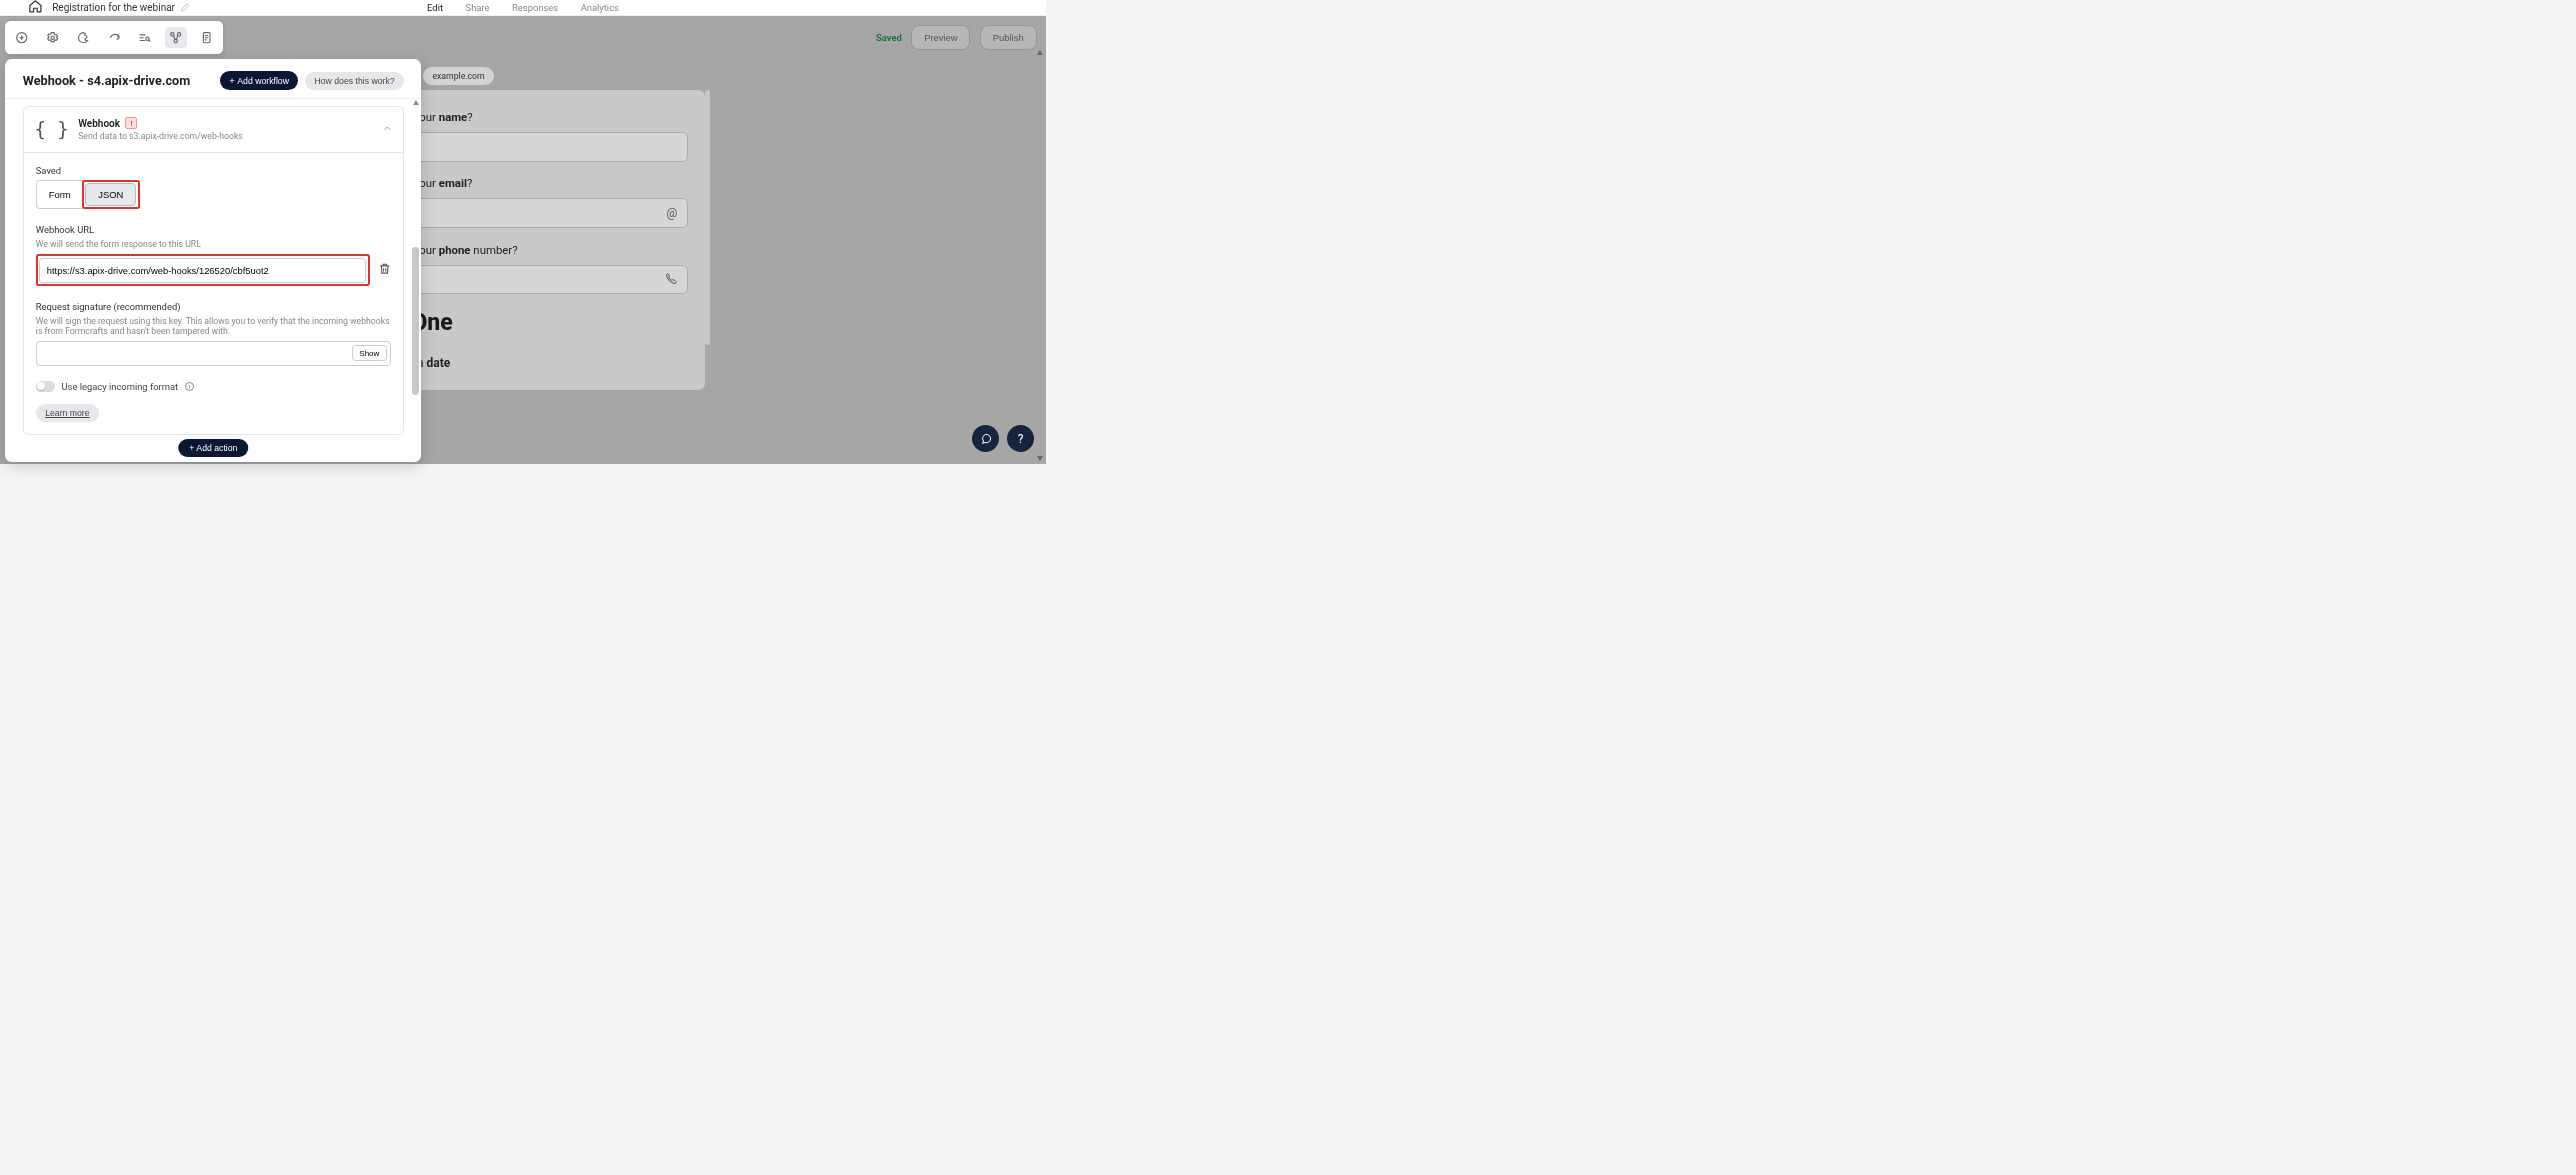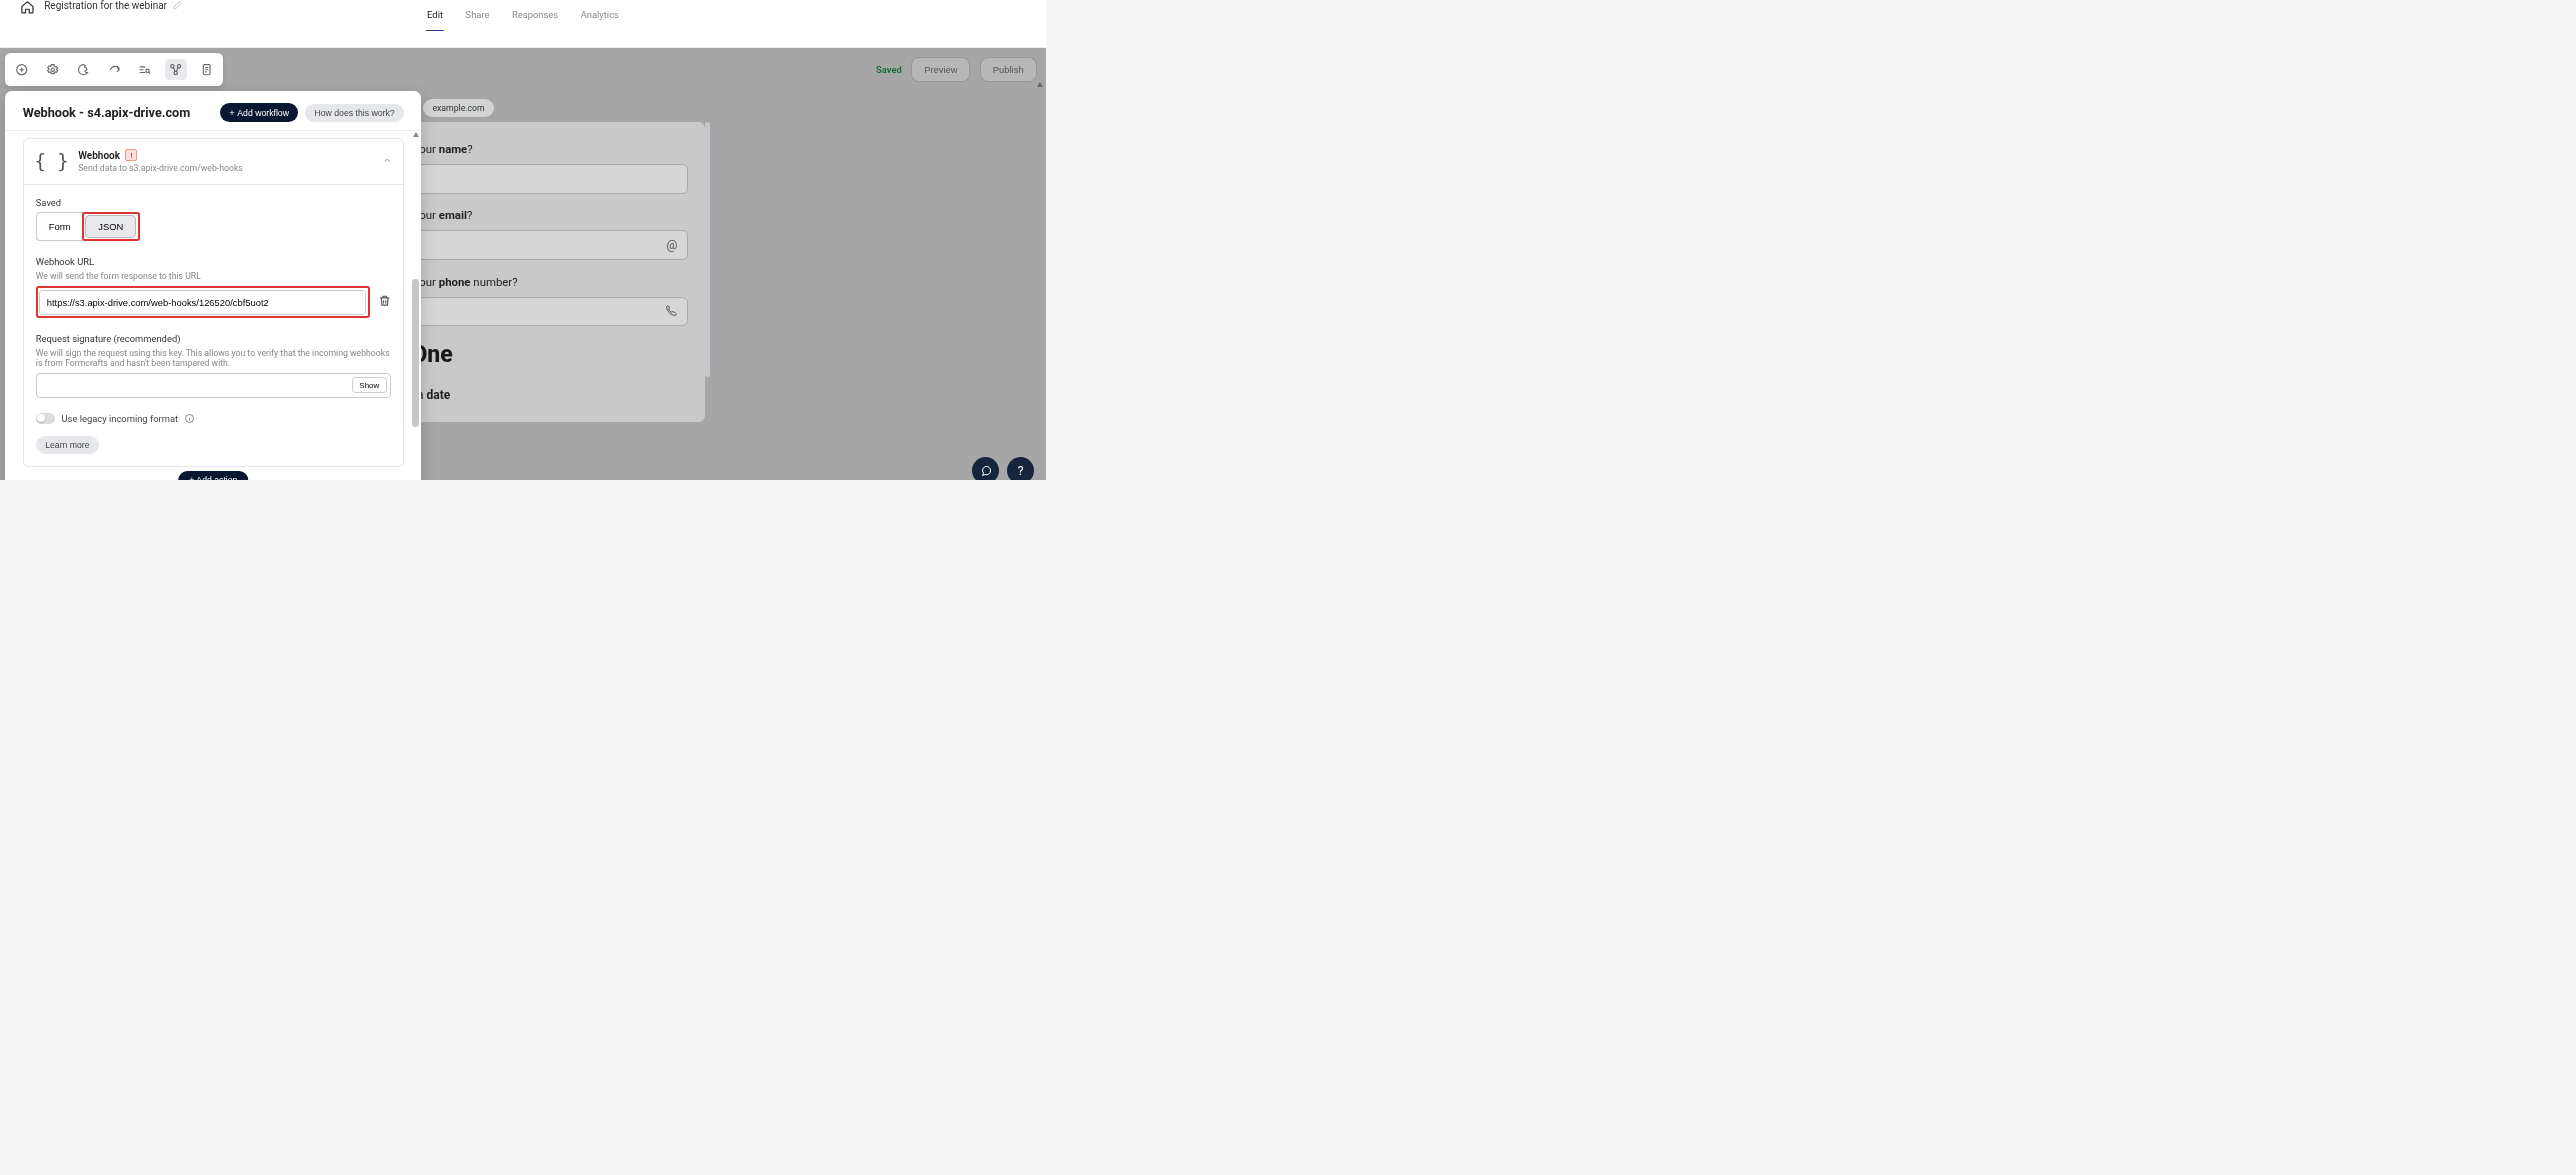--- a/index.html
+++ b/index.html
@@ -6,25 +6,25 @@
 body {
   font-family: -apple-system, BlinkMacSystemFont, "Segoe UI", Roboto, sans-serif;
   background: #f5f5f5;
   height: 480px;
   width: 1046px;
   overflow: hidden;
   position: relative;
   color: #1a1a1a;
 }
 .topbar {
-  height: 48px;
+  height: 16px;
   background: #fff;
   display: flex;
-  align-items: flex-start;
-  padding: 0 20px;
+  align-items: center;
+  padding: 0 28px;
   border-bottom: 0.7px solid #eee;
   position: relative;
 }
 .topbar .home-icon { width: 14.8px; height: 14.8px; stroke: #333; }
 .form-title { margin-left: 9.4px; font-size: 10px; color: #333; display: flex; align-items: center; gap: 5.4px; }
 .tabs {
   position: absolute;
   left: 50%;
   transform: translateX(-50%);
   display: flex;
@@ -140,21 +140,21 @@
 
 .sig-input { width: 100%; padding: 6px 6.7px; border: 0.7px solid #ccc; border-radius: 4px; font-size: 9.4px; position: relative; }
 .sig-wrap { position: relative; }
 .show-btn { position: absolute; right: 4px; top: 4px; padding: 2.7px 6.7px; border:0.7px solid #ccc; background:#fff; border-radius:3.4px; font-size:8px; cursor:pointer; }
 
 .toggle-row { display: flex; align-items: center; gap: 6.7px; margin-top: 14.8px; }
 .toggle { width: 19px; height: 10.7px; background: #ddd; border-radius: 5.4px; position: relative; }
 .toggle::after { content:""; position:absolute; left:1.3px; top:1.3px; width:8px; height:8px; background:#fff; border-radius:50%; box-shadow:0 0.7px 1.3px rgba(0,0,0,0.3);}
 .info-circle { width: 9.4px; height: 9.4px; border:0.7px solid #888; border-radius:50%; display:inline-flex; align-items:center; justify-content:center; font-size:6px; color:#666; }
 
-.learn-more-btn { margin-top: 12px; background:#e6e7ea; border:none; padding: 4px 9.4px; border-radius: 9.4px; font-size:8.7px; color:#444; cursor:pointer;}
+.learn-more-btn { margin-top: 12px; background:#e6e7ea; border:none; padding: 4px 9.4px; border-radius: 9.4px; font-size:8.7px; color:#444; cursor:pointer;text-decoration:underline;}
 
 .add-action {
   position: absolute;
   bottom: 5.4px; left: 50%; transform: translateX(-50%);
   background: #0a1733; color: #fff; border: none;
   border-radius: 10.7px; padding: 4px 10.7px; font-size: 8.7px;
   cursor: pointer;
 }
 .popup-scroll { position:absolute; right:1.3px; top:0; width:9.4px; height:100%; }
 .popup-scroll .stick { position:absolute; top:1.3px; right:1.3px; width:0; height:0; border-left:3.4px solid transparent; border-right:3.4px solid transparent; border-bottom:5.4px solid #888; }

